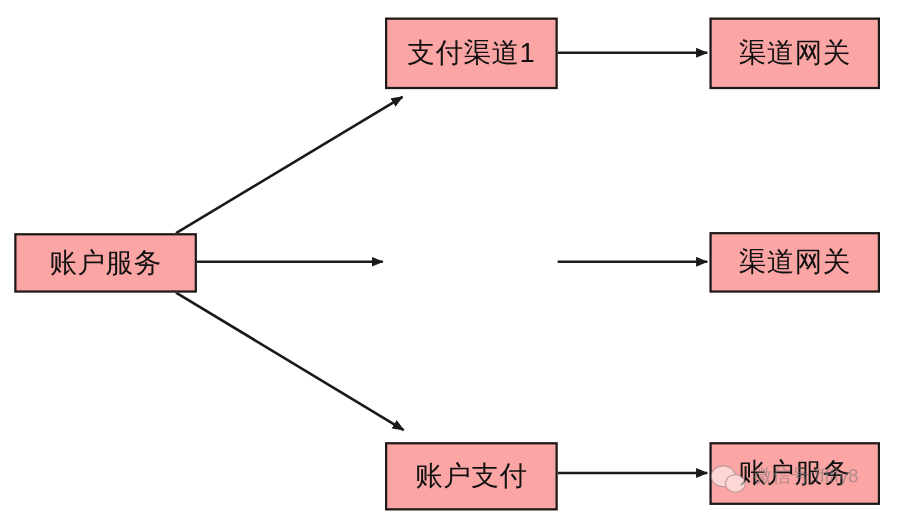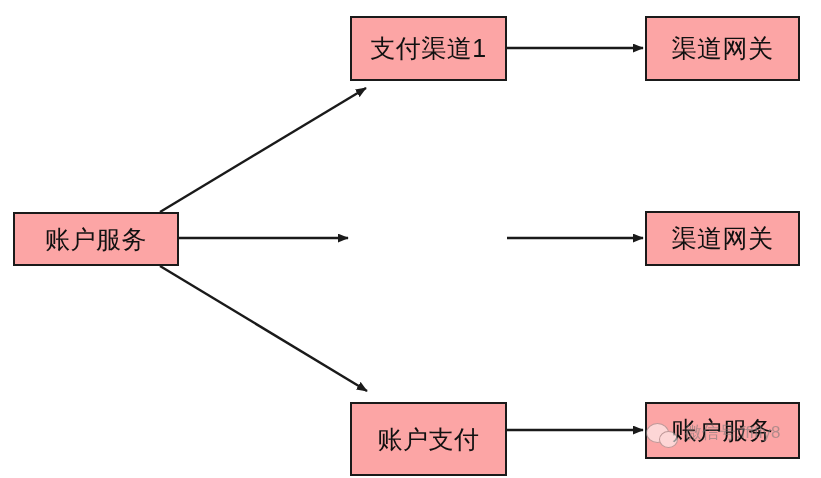--- a/index.html
+++ b/index.html
@@ -41,21 +41,21 @@
     line-height: 1;
     color: #111111;
     letter-spacing: 0.5px;
     white-space: nowrap;
     font-weight: 400;
   }
   
   #node-payment-service { left: 13px;  top: 212px; width: 166px; height: 54px; }
   #node-channel-1       { left: 350px; top: 16px;  width: 157px; height: 65px; }
   #node-channel-2       { left: 350px; top: 211px; width: 157px; height: 55px; }
-  #node-account-pay     { left: 350px; top: 402px; width: 157px; height: 74px; text-align: right; }
+  #node-account-pay     { left: 350px; top: 402px; width: 157px; height: 62px; text-align: right; }
   #node-gateway-1       { left: 645px; top: 16px;  width: 155px; height: 65px; }
   #node-gateway-2       { left: 645px; top: 211px; width: 155px; height: 55px; }
   #node-account-svc     { left: 645px; top: 402px; width: 155px; height: 57px; }
 
   
   #watermark {
     position: absolute;
     left: 646px;
     top: 421px;
     width: 158px;

